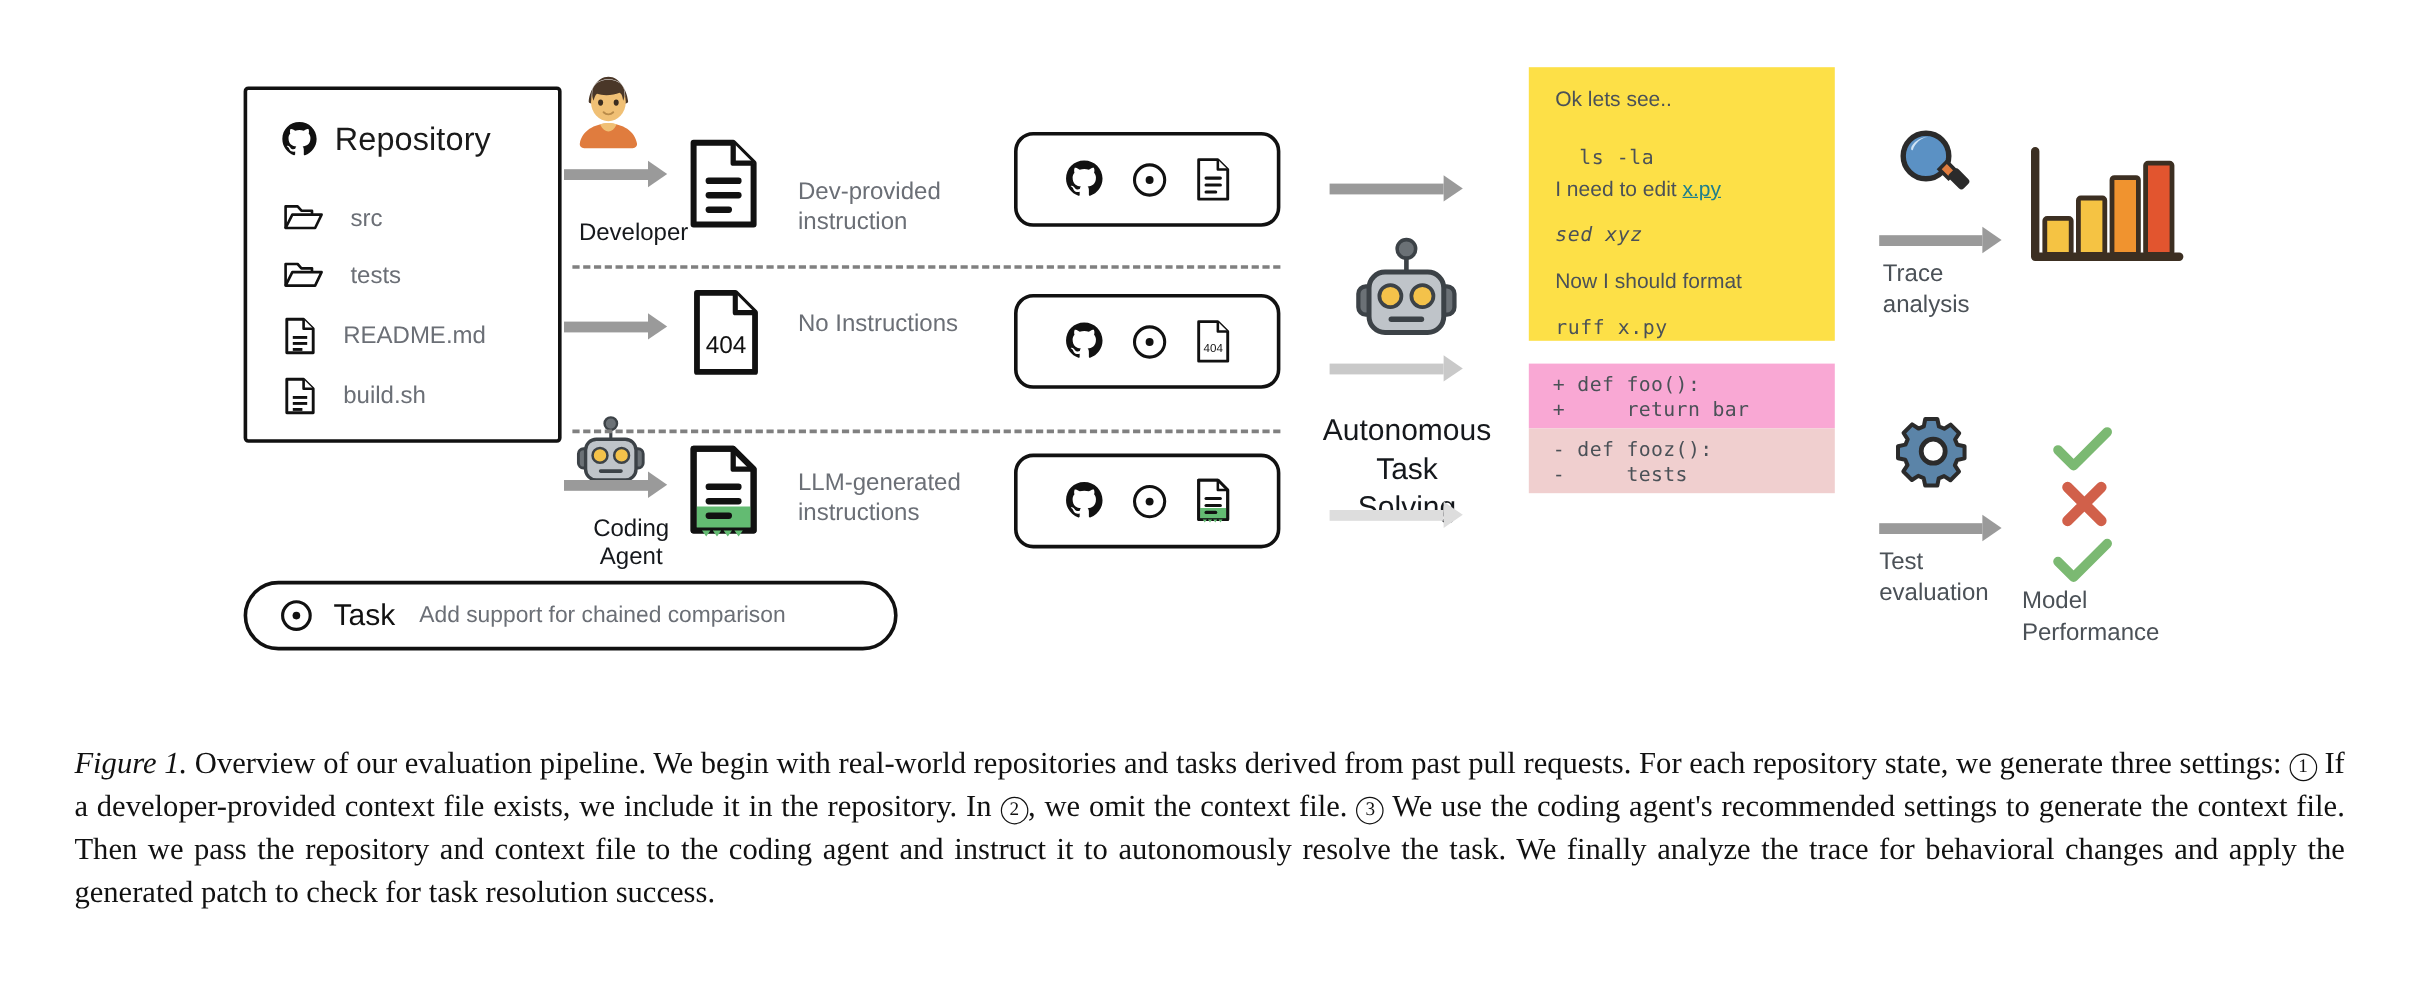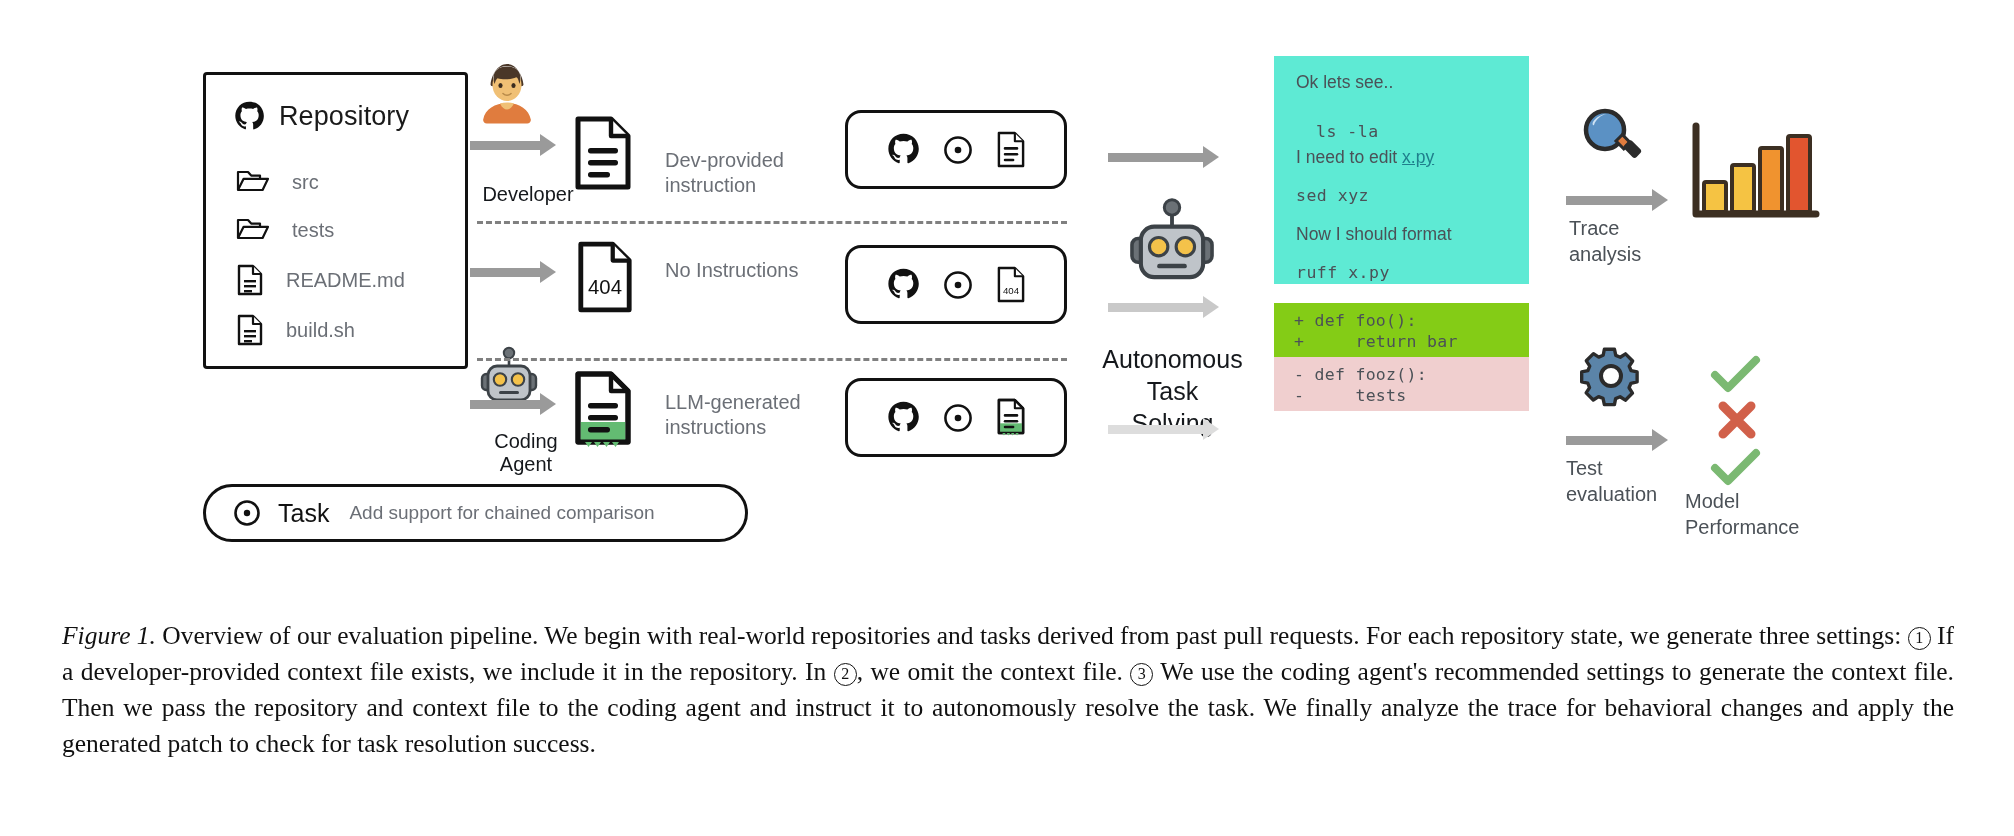--- a/index.html
+++ b/index.html
@@ -117,21 +117,21 @@
     background: #fff;
     box-sizing: border-box;
     display: flex; align-items: center; justify-content: center;
     gap: 22px;
   }
 
   
   #trace-panel {
     left: 1274px; top: 56px;
     width: 255px; height: 228px;
-    background: #5eead4;
+    background: #fde047;
     padding: 14px 0 0 0;
     box-sizing: border-box;
   }
   .trace-line {
     position: absolute;
     left: 22px;
     font-size: 17.5px;
     color: #4b5157;
     white-space: pre;
   }
@@ -142,21 +142,21 @@
   }
   #trace-link {
     color: #1f7f8c;
     text-decoration: underline;
   }
 
   
   #diff-add {
     left: 1274px; top: 303px;
     width: 255px; height: 54px;
-    background: #84cc16;
+    background: #f9a8d4;
   }
   #diff-del {
     left: 1274px; top: 357px;
     width: 255px; height: 54px;
     background: #f0cfcf;
   }
   .diff-line {
     position: absolute;
     left: 20px;
     font-family: "DejaVu Sans Mono", "Liberation Mono", monospace;
@@ -453,21 +453,21 @@
     <div>Solving</div>
   </div>
 
   <div class="arrow-body abs lighter" style="left:1108px; top:425px; width:95px;"></div>
   <div class="arrow-head abs lighter" style="left:1203px; top:418px;"></div>
 
   <div class="abs" id="trace-panel">
     <span class="trace-line" style="top:16px;">Ok lets see..</span>
     <span class="trace-line mono" style="top:66px;margin-left:20px;">ls -la</span>
     <span class="trace-line" style="top:91px;"><span>I need to edit </span><span id="trace-link">x.py</span></span>
-    <span class="trace-line mono" style="top:130px;">sed xyz</span>
+    <span class="trace-line mono" style="top:130px;font-style:italic;">sed xyz</span>
     <span class="trace-line" style="top:168px;">Now I should format</span>
     <span class="trace-line mono" style="top:207px;">ruff x.py</span>
   </div>
 
   <div class="abs" id="diff-add">
     <span class="diff-line" style="top:8px;">+ def foo():</span>
     <span class="diff-line" style="top:29px;">+     return bar</span>
   </div>
   <div class="abs" id="diff-del">
     <span class="diff-line" style="top:8px;">- def fooz():</span>

